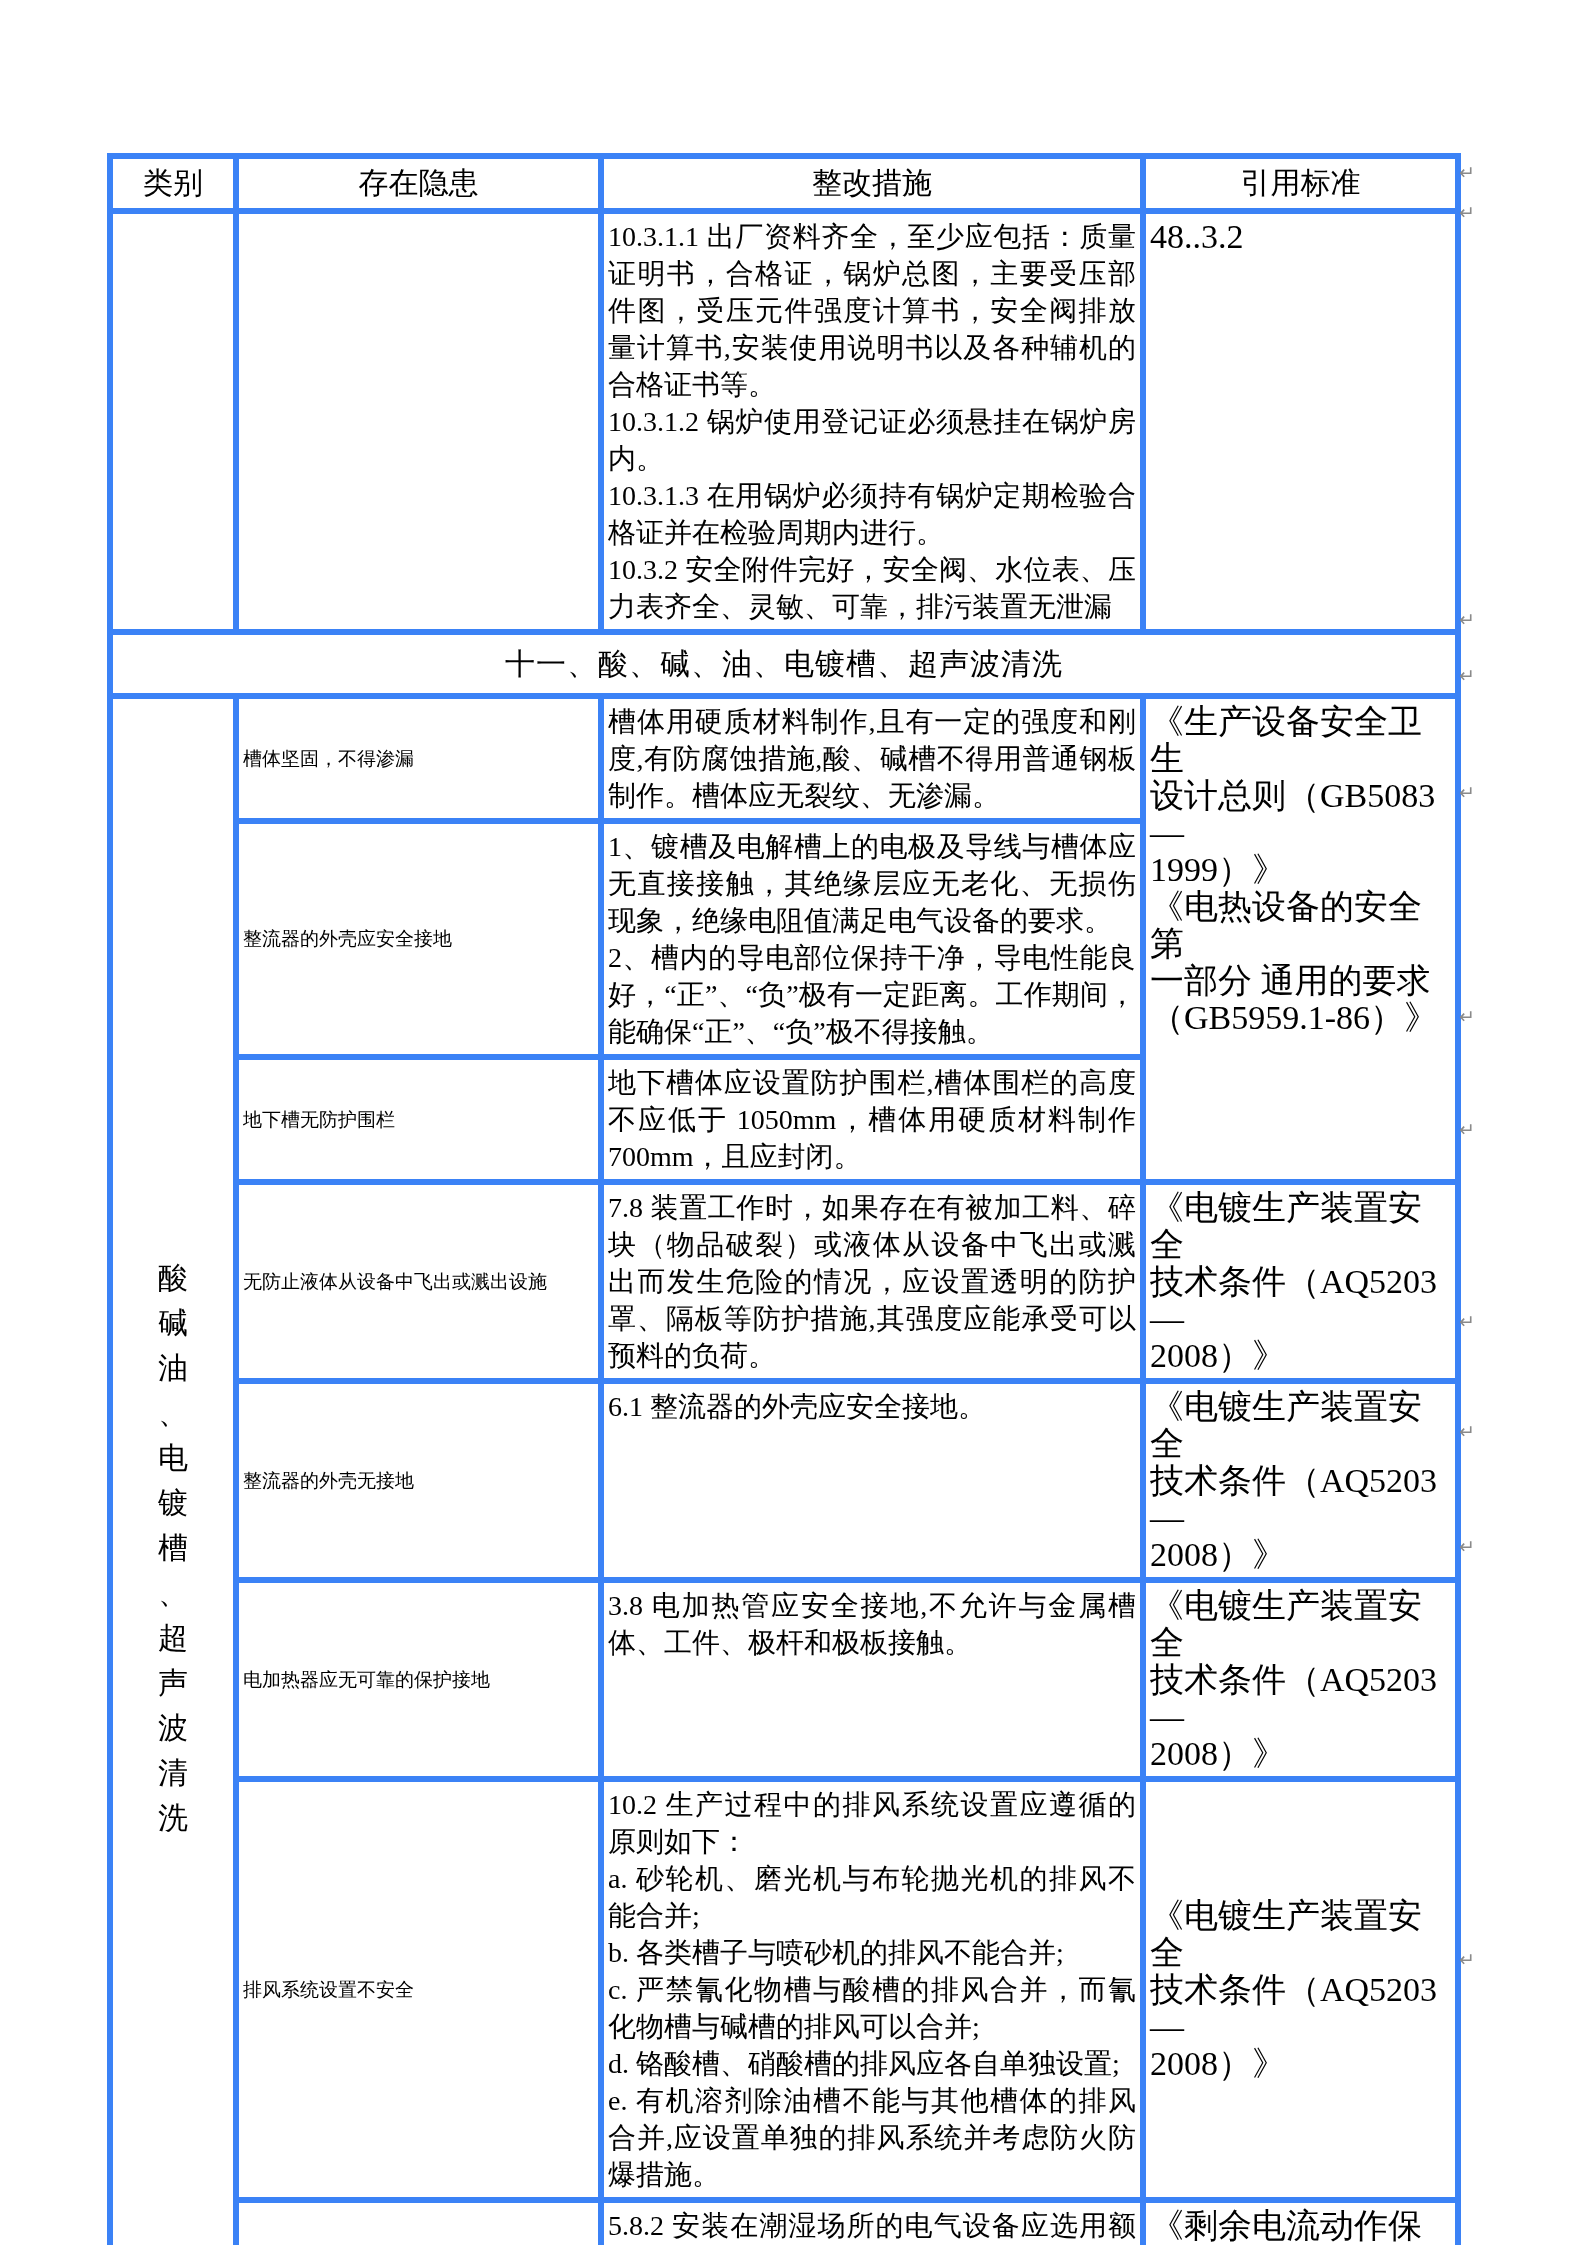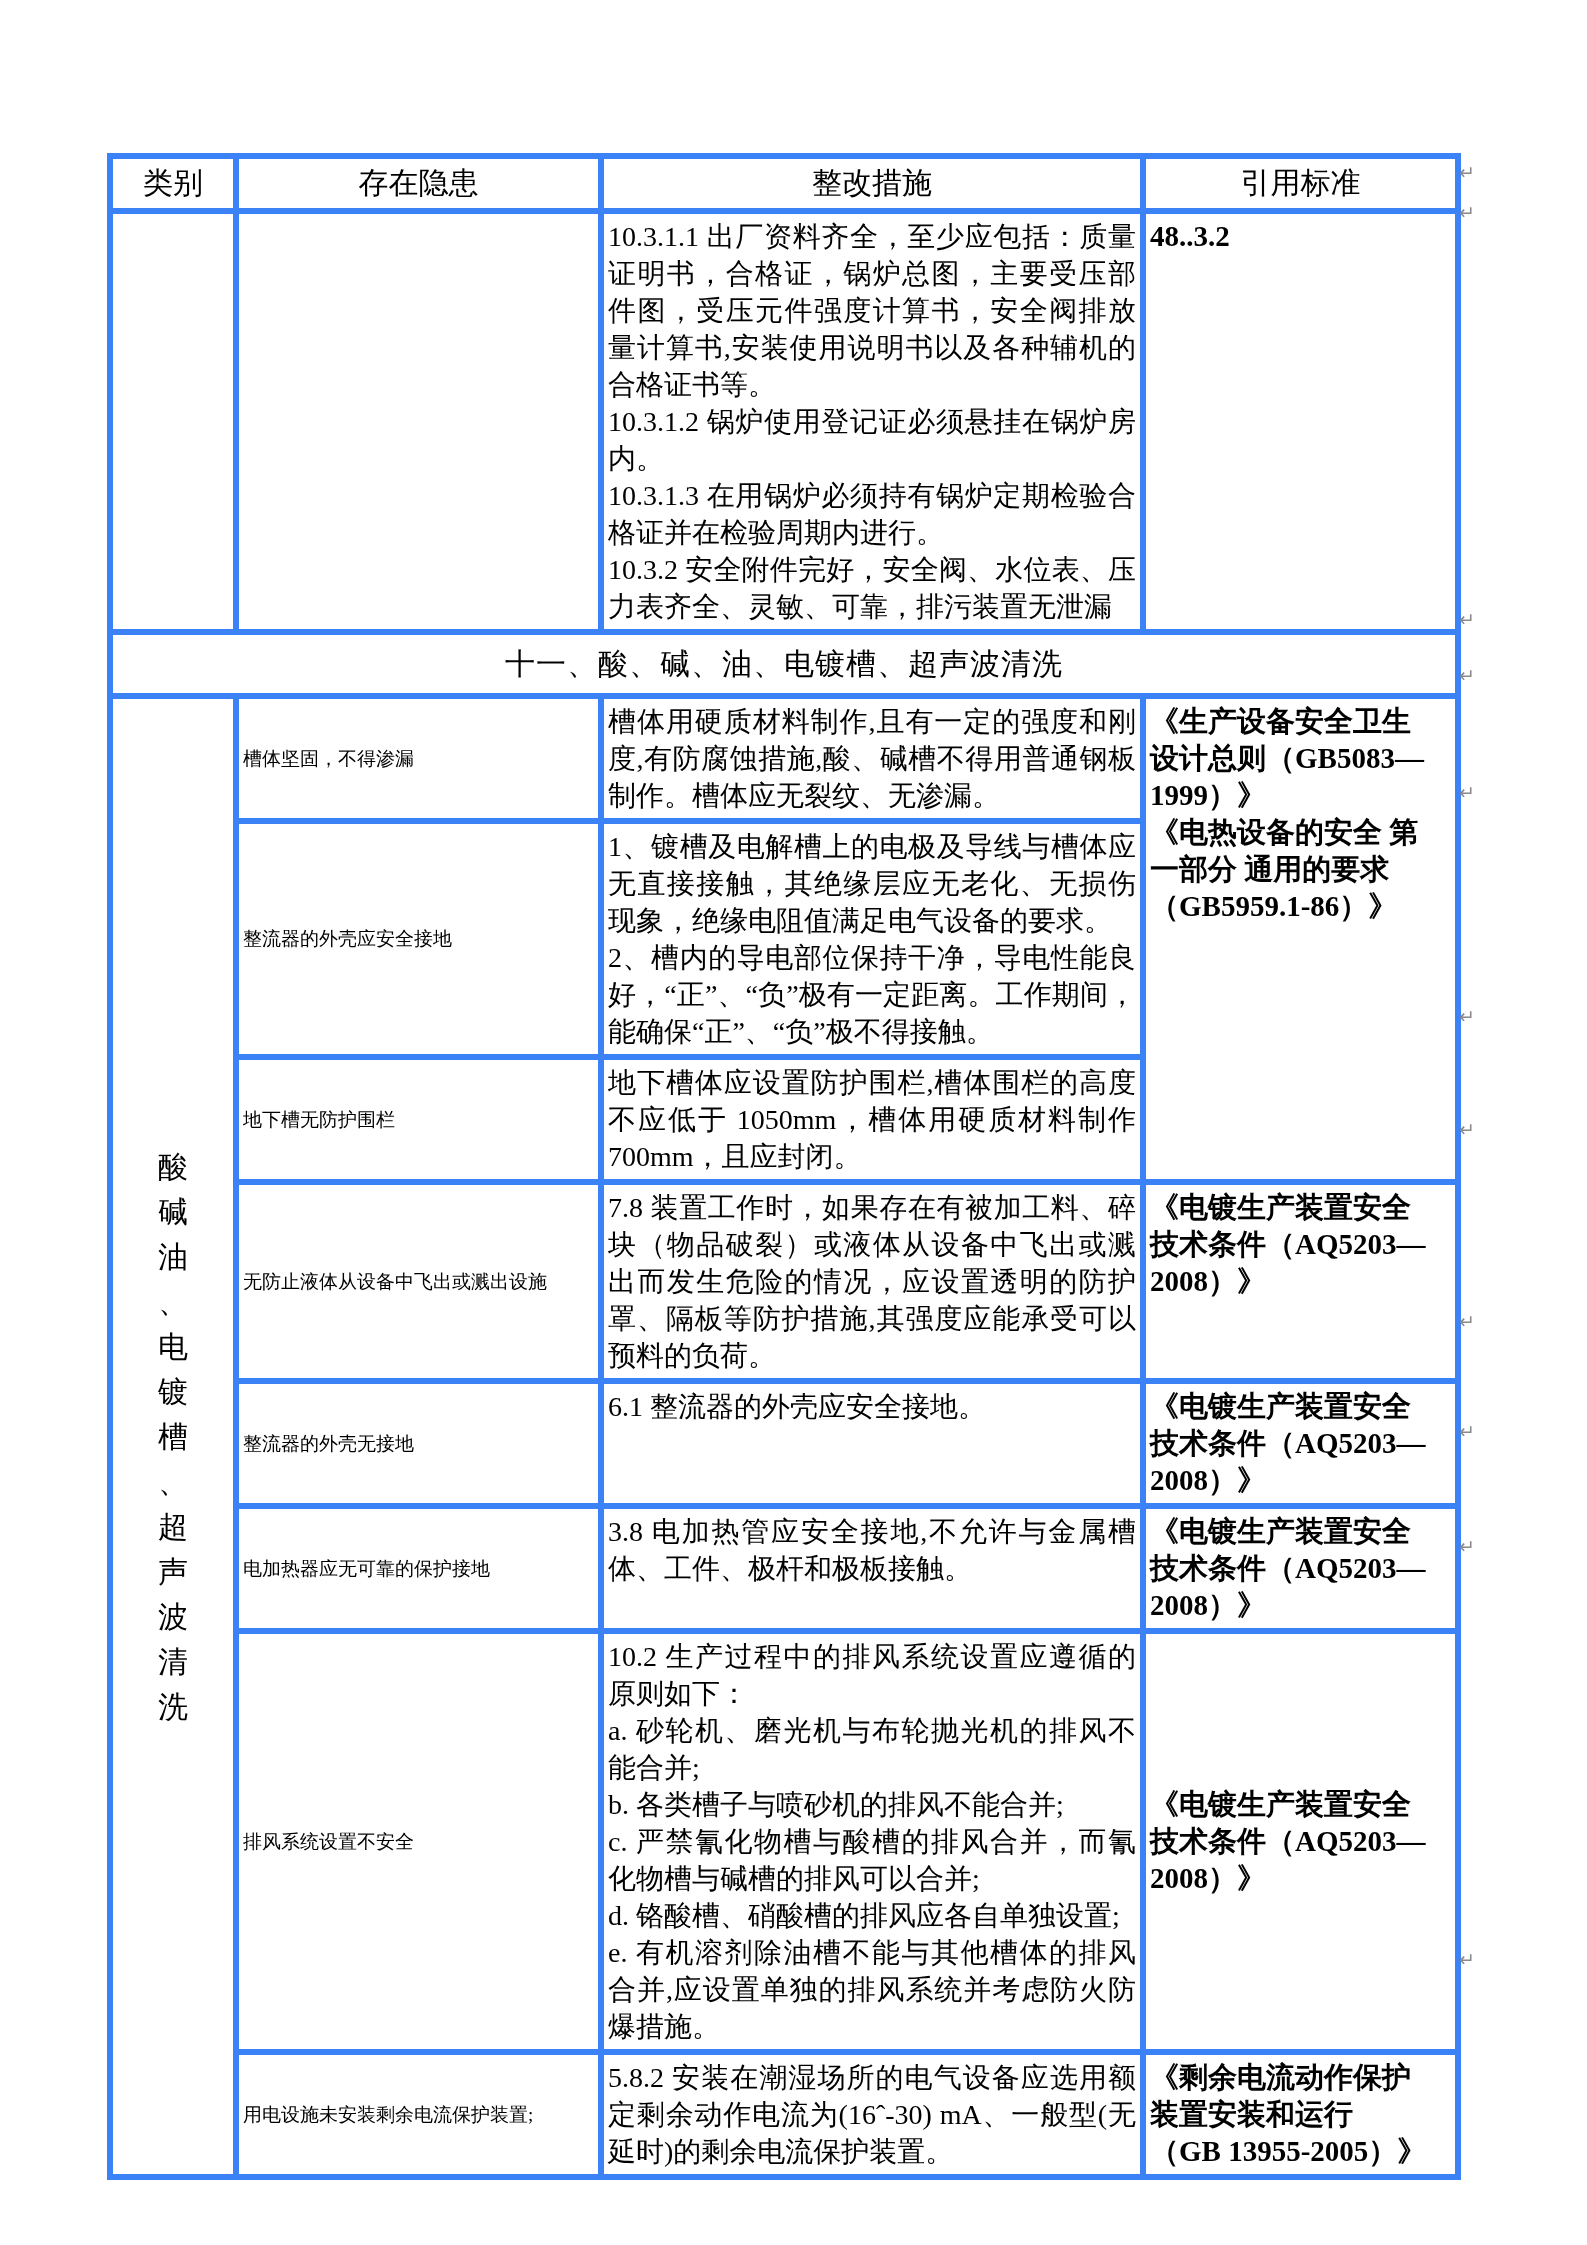--- a/index.html
+++ b/index.html
@@ -45,25 +45,24 @@
     padding:0 11px 0 13px;
     white-space:normal;
   }
   td.measure {
     font-size:28px; line-height:37px;
     vertical-align:top; text-align:justify;
     padding:4px 6px 4px 8px;
     white-space:pre-wrap;
   }
   td.standard {
-    font-size:29px; line-height:37px;
+    font-size:34px; line-height:37px;
     vertical-align:top; text-align:left;
     padding:6px 4px 4px 10px;
     white-space:pre-wrap;
-    font-weight:bold;
   }
   td.standard.vmid { vertical-align:middle; }
   td.category-cell {
     vertical-align:middle; text-align:center;
   }
   .vchar { font-size:30px; line-height:45px; text-align:center; }
 
   .pmark {
     position:absolute; left:1459px;
     font-family:"DejaVu Sans",sans-serif;

